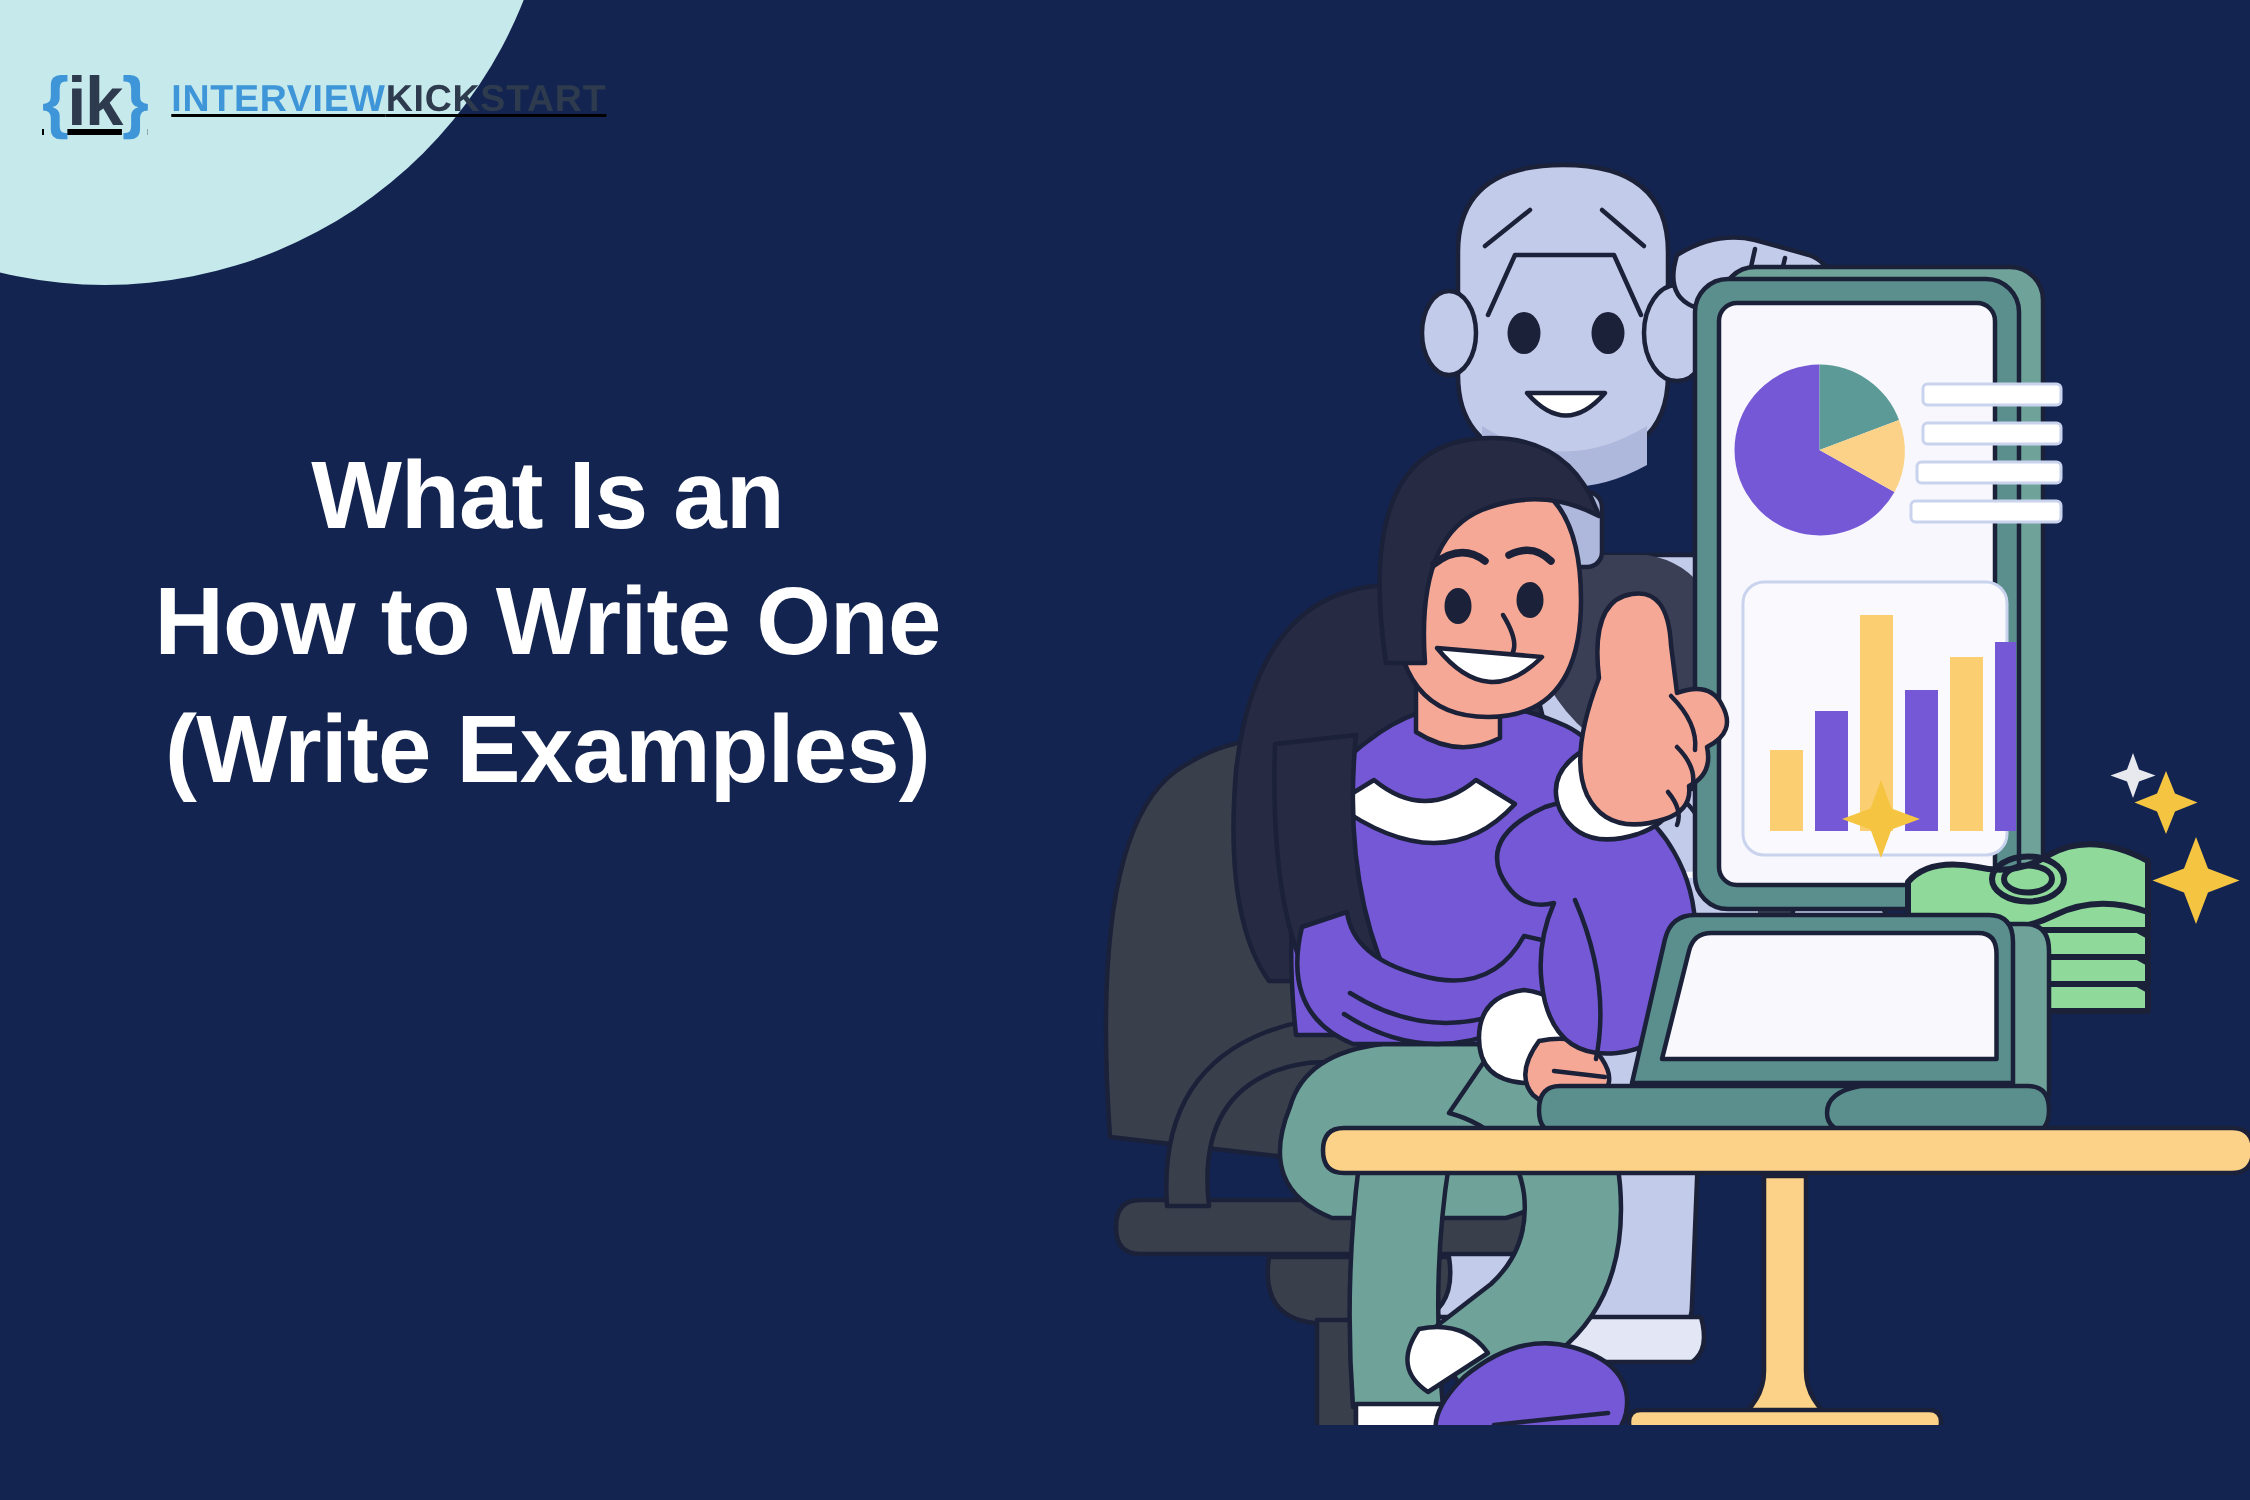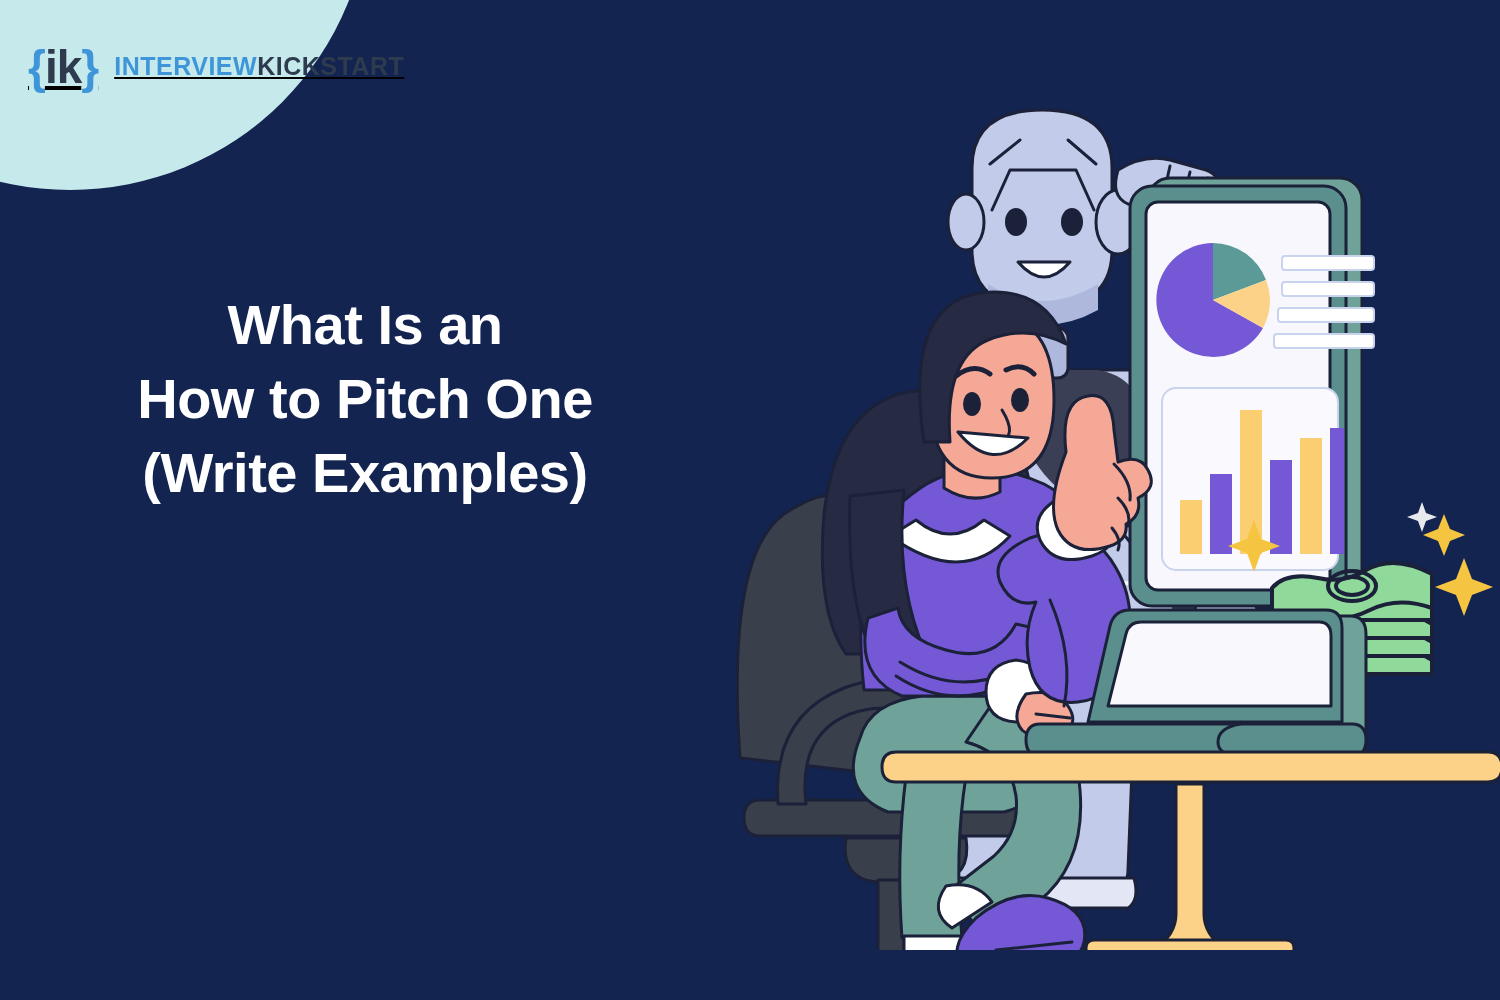--- a/index.html
+++ b/index.html
@@ -51,21 +51,21 @@
   
   #headline{
     position:absolute;
     left:55px; top:288px;
     width:620px;
     text-align:center;
     z-index:5;
   }
   #headline .hl{
     display:block;
-    font-size:56px;
+    font-size:64px;
     font-weight:700;
     line-height:1.32;
     letter-spacing:-0.5px;
     color:#FFFFFF;
     white-space:nowrap;
   }
   #headline .hl.accent{ color:#F2C935; }
 
   
   #illustration{
@@ -88,21 +88,21 @@
       <span class="brace">{</span><span class="mono">ik</span><span class="brace">}</span>
     </div>
     <div id="logo-words">
       <span class="w1">INTERVIEW</span>
       <span class="w2">KICKSTART</span>
     </div>
   </div>
 
   <div id="headline">
     <span class="hl">What Is an</span>
-    <span class="hl">How to Pitch One</span>
+    <span class="hl">How to Write One</span>
     <span class="hl">(Write Examples)</span>
   </div>
 
   <div id="illustration">
     <svg viewBox="0 0 800 880" xmlns="http://www.w3.org/2000/svg">
       <defs>
         <clipPath id="clipScreen">
           <rect x="452" y="120" width="196" height="240" rx="12"></rect>
         </clipPath>
       </defs>

